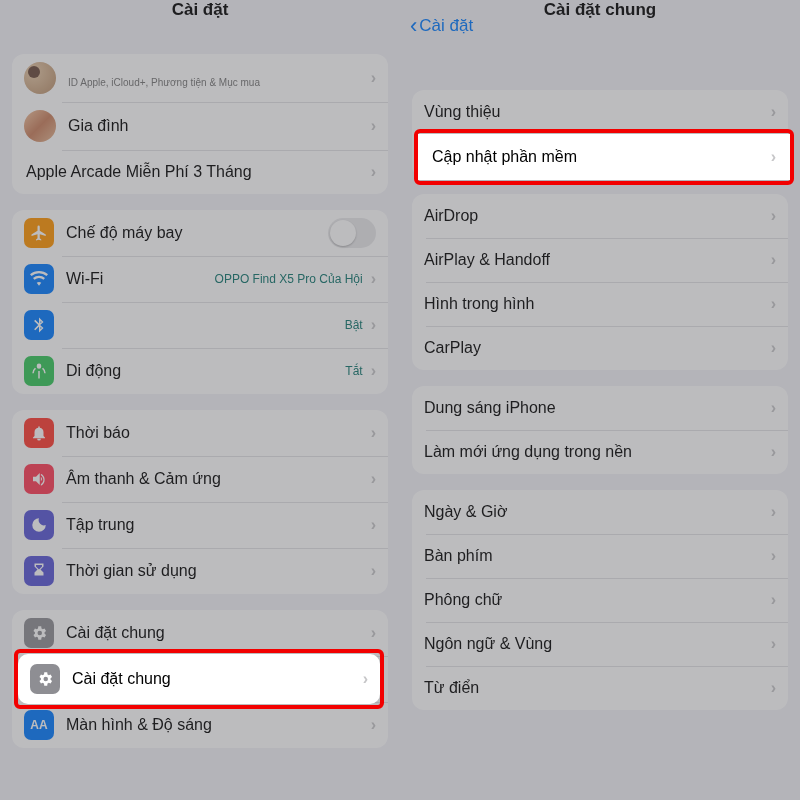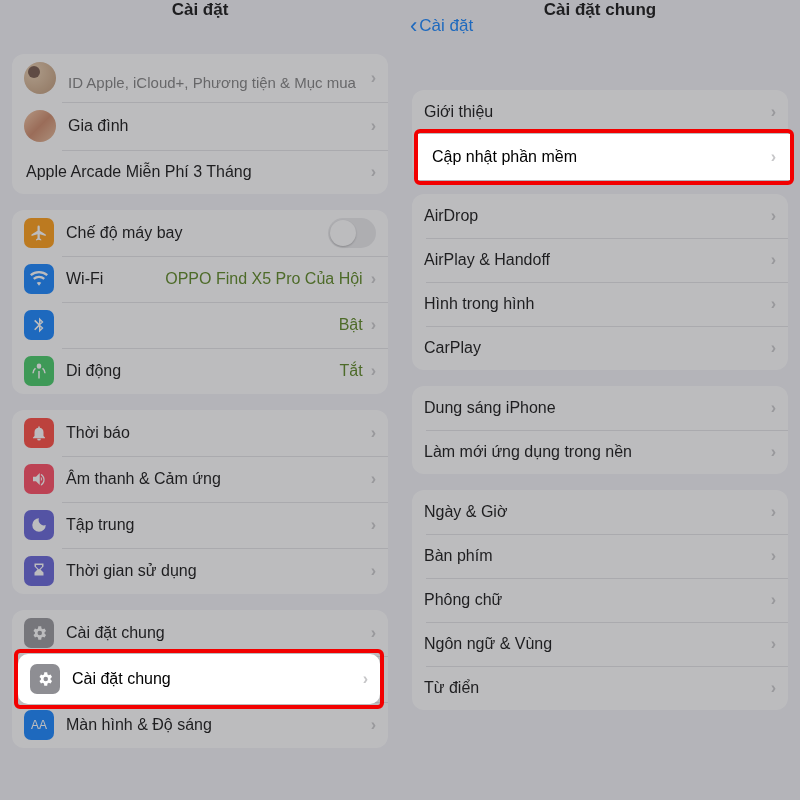--- a/index.html
+++ b/index.html
@@ -41,23 +41,23 @@
     width:30px; height:30px; border-radius:7px; margin-right:12px;
     display:flex; align-items:center; justify-content:center;
     color:#fff; font-size:16px; flex-shrink:0;
   }
   .avatar {
     width:32px; height:32px; border-radius:50%; margin-right:12px; flex-shrink:0;
     background: radial-gradient(circle at 30% 30%, #e6c9a8, #b88f6a);
   }
   .avatar.fam { background: linear-gradient(135deg,#f2c4a0 0%, #c97f5c 50%, #e5b894 100%); }
   .label { font-size:16px; color:#000; }
-  .sub { font-size:15px; color:#777; margin-top:8px; }
+  .sub { font-size:10px; color:#777; margin-top:8px; }
   .textcol { flex:1; min-width:0; }
-  .value { font-size:16px; color:#4d7c0f; margin-left:auto; padding-right:6px; }
+  .value { font-size:12px; color:#0f766e; margin-left:auto; padding-right:6px; }
   .chevron {
     color:#c6c6c8; font-size:16px; margin-left:2px; flex-shrink:0; font-weight:600;
   }
   .toggle {
     width:48px; height:30px; border-radius:15px; background:#e9e9eb; position:relative; margin-left:auto;
   }
   .toggle::after{
     content:""; position:absolute; width:26px; height:26px; border-radius:50%; background:#fff;
     top:2px; left:2px; box-shadow:0 1px 2px rgba(0,0,0,0.25);
   }
@@ -226,21 +226,21 @@
             <path d="M4 6h8a2 2 0 0 0 4 0h4V4h-4a2 2 0 0 0-4 0H4v2zm0 7h4a2 2 0 0 0 4 0h8v-2h-8a2 2 0 0 0-4 0H4v2zm0 7h10a2 2 0 0 0 4 0h2v-2h-2a2 2 0 0 0-4 0H4v2z"></path>
           </svg>
         </div>
       <div class="textcol">
           <div class="label">Trung tâm điều khiển</div>
         </div>
       <span class="chevron">›</span>
     </div>
     <div class="row">
       <div class="icon ic-disp">
-          <span style="font-size:12px;font-weight:400;">AA</span>
+          <span style="font-size:12px;font-weight:700;">AA</span>
         </div>
       <div class="textcol">
           <div class="label">Màn hình &amp; Độ sáng</div>
         </div>
       <span class="chevron">›</span>
     </div>
   </div>
 
   <div class="dimmer"></div>
 </div>
@@ -250,21 +250,21 @@
     <div class="back">
       <span class="chev">‹</span>
       <span>Cài đặt</span>
     </div>
     <span>Cài đặt chung</span>
   </div>
 
   <div class="group" style="margin-top:38px;">
     <div class="row noicon">
       <div class="textcol">
-          <div class="label">Giới thiệu</div>
+          <div class="label">Vùng thiệu</div>
         </div>
       <span class="chevron">›</span>
     </div>
     <div class="row noicon">
       <div class="textcol">
           <div class="label">Cập nhật phần mềm</div>
         </div>
       <span class="chevron">›</span>
     </div>
   </div>

